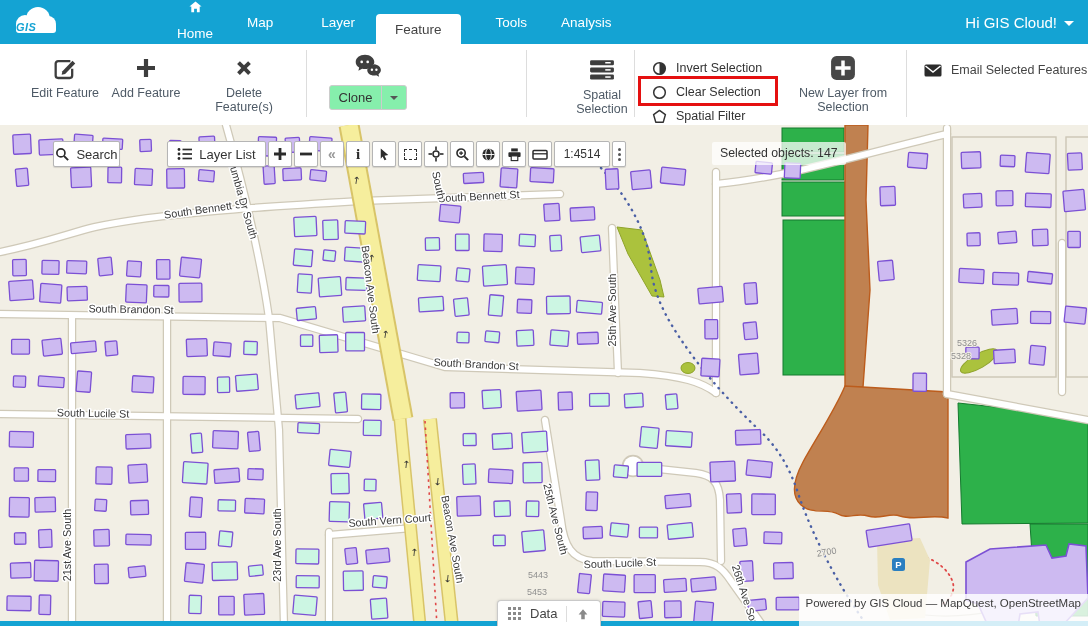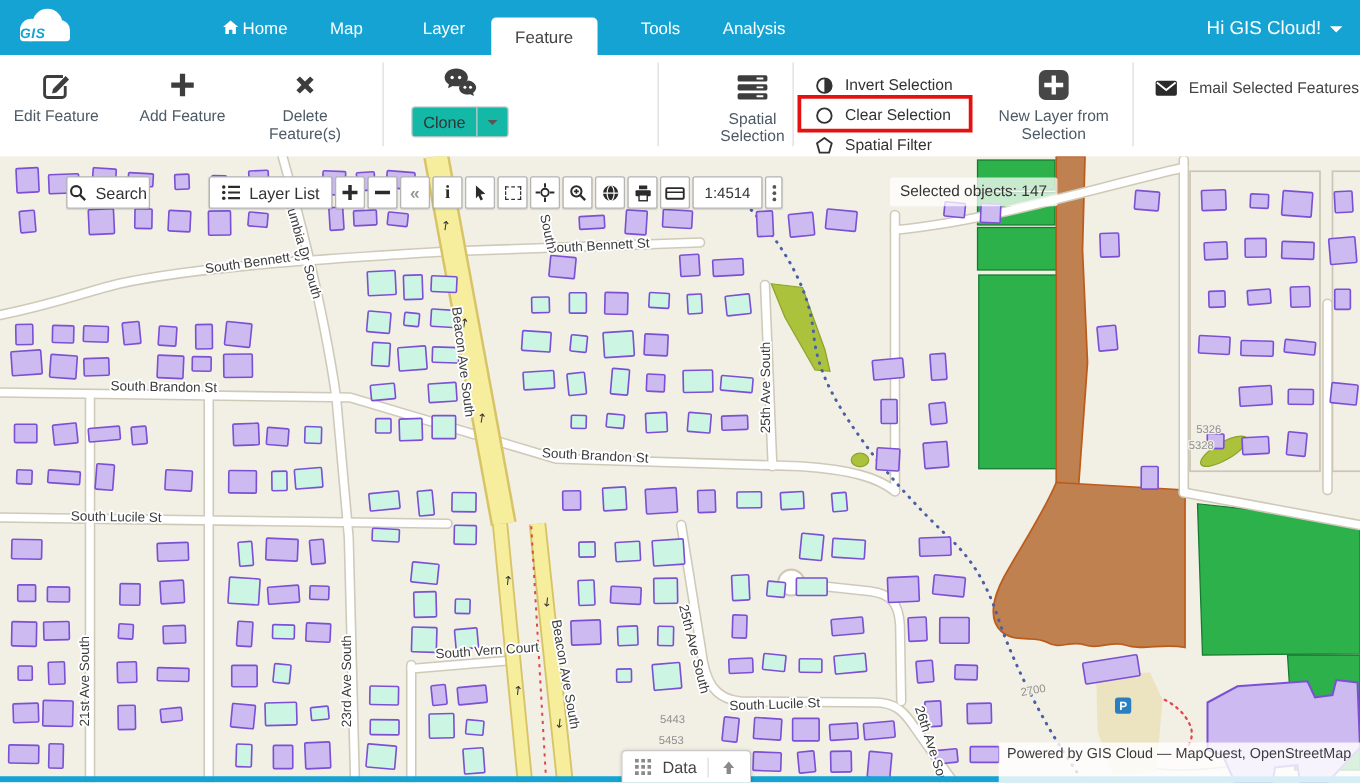--- a/index.html
+++ b/index.html
@@ -11,32 +11,32 @@
   .logo { position:absolute; left:8px; top:3px; width:52px; height:38px; }
   .cloud { position:absolute; left:6px; top:4px; width:44px; height:26px; }
   .cloud i { position:absolute; background:#fff; border-radius:50%; }
   .cloud .c1 { left:2px; top:8px; width:18px; height:18px; }
   .cloud .c2 { left:12px; top:0; width:24px; height:24px; }
   .cloud .c3 { left:26px; top:9px; width:16px; height:16px; }
   .cloud .bar { position:absolute; left:2px; top:16px; width:40px; height:10px; background:#fff; border-radius:3px; }
   .logo .gis { position:absolute; left:8px; top:18px; font-size:11px; font-weight:bold; font-style:italic; color:#14a3d3; letter-spacing:.5px; }
   .nav { position:absolute; left:160px; top:0; height:44px; display:flex; align-items:stretch; }
   .nav-item { color:#fff; font-size:13.5px; display:flex; align-items:center; padding:0 17px; cursor:pointer; }
-  .nav-item.home { gap:2px; }
+  .nav-item.home { gap:12px;flex-direction:column; }
   .nav-item.active { background:#fff; color:#444; align-self:flex-end; height:30px; border-radius:4px 4px 0 0; margin:0 4px; padding:0 19px; }
   .user-menu { position:absolute; right:14px; top:0; height:44px; display:flex; align-items:center; gap:7px; color:#fff; font-size:15px; font-weight:normal; cursor:pointer; }
   .caret-down-w { width:0; height:0; border-left:5px solid transparent; border-right:5px solid transparent; border-top:5px solid #fff; margin-top:2px; }
 
   
   .ribbon { position:absolute; left:0; top:44px; width:1088px; height:81px; background:#fff; z-index:30; }
   .ri { position:absolute; text-align:center; color:#4e5a66; font-size:12.5px; line-height:14px; cursor:pointer; }
   .ri .ic { height:32px; display:flex; align-items:center; justify-content:center; }
   .ri .lbl { margin-top:2px; }
   .rdiv { position:absolute; top:6px; bottom:8px; width:1px; background:#ddd; }
-  .split-btn { display:inline-flex; border:1px solid #ccc; border-radius:3px; background:#14b8a6; height:25px; align-items:center; overflow:hidden; margin-top:3px; }
+  .split-btn { display:inline-flex; border:1px solid #ccc; border-radius:3px; background:#86efac; height:25px; align-items:center; overflow:hidden; margin-top:3px; }
   .split-btn .t { padding:0 9px; font-size:13px; color:#333; border-right:1px solid #ccc; height:25px; line-height:25px; }
   .split-btn .c { width:24px; height:25px; display:flex; align-items:center; justify-content:center; }
   .caret-down-d { width:0; height:0; border-left:4px solid transparent; border-right:4px solid transparent; border-top:4px solid #555; }
   .menu-row { position:absolute; left:652px; display:flex; align-items:center; gap:9px; height:20px; font-size:12.5px; color:#333; cursor:pointer; white-space:nowrap; }
   .red-box { position:absolute; left:638px; top:32px; width:140px; height:30px; border:3px solid #e51010; z-index:5; pointer-events:none; }
 
   
   .map-wrap { position:absolute; left:0; top:125px; width:1088px; height:501px; background:#f2efe5; }
   .map-wrap svg { display:block; }
 
@@ -449,21 +449,21 @@
         </div>
     </div>
     <div class="user-menu">
       <span>Hi GIS Cloud!</span>
       <span class="caret-down-w"></span>
     </div>
   </div>
 
   <div class="ribbon">
 
-    <div class="ri" style="left:0; top:8px; width:90px;text-align:center;">
+    <div class="ri" style="left:20px; top:8px; width:90px;text-align:center;">
       <div class="ic">
           <span class="icon">
         <svg width="26" height="25" viewBox="0 0 17 16">
           <path d="M12 3.2 H4 A1.6 1.6 0 0 0 2.4 4.8 V12.6 A1.6 1.6 0 0 0 4 14.2 H11.6 A1.6 1.6 0 0 0 13.2 12.6 V8.2" fill="none" stroke="#3d3d3d" stroke-width="1.5"></path>
           <path d="M6.8 9.8 L13.4 3 L15.2 4.8 L8.6 11.6 L6.3 12.1 Z" fill="#3d3d3d"></path>
         </svg>
           </span>
         </div>
       <div class="lbl">Edit Feature</div>
     </div>

